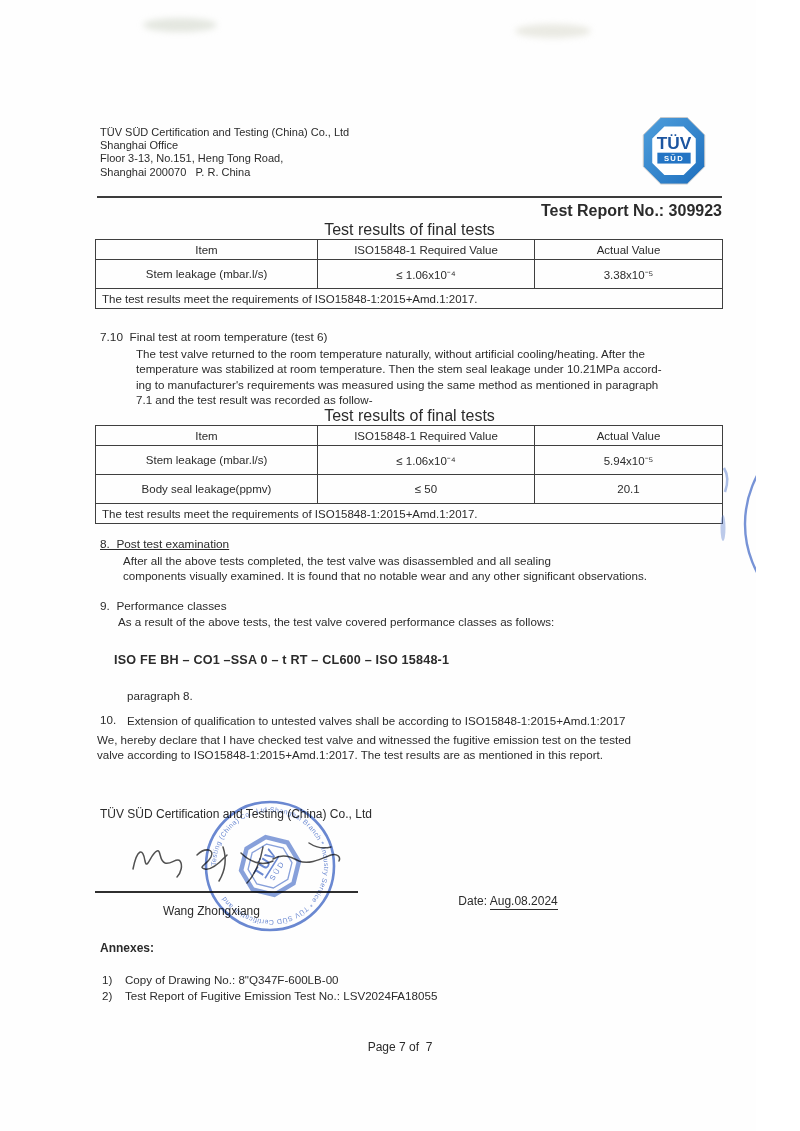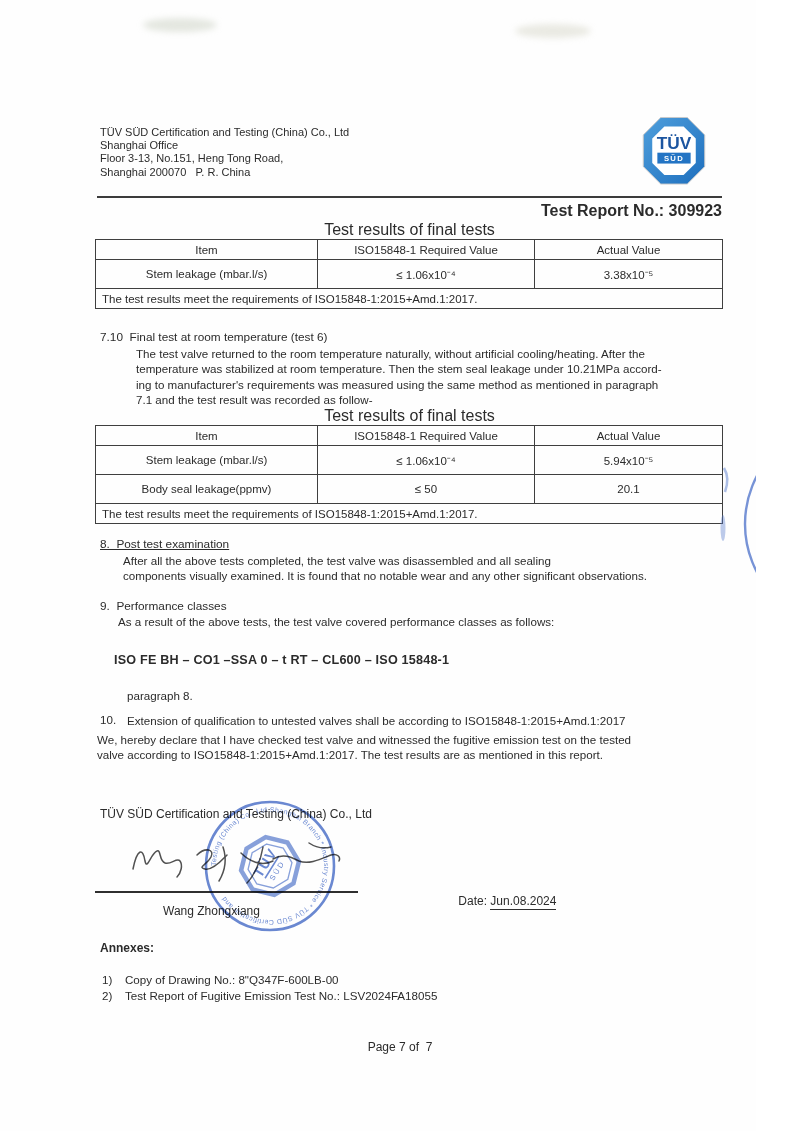--- a/index.html
+++ b/index.html
@@ -160,21 +160,21 @@
       <path d="M 138 12 C 136 24, 130 40, 122 48"></path>
       <path d="M 148 24 C 158 18, 166 22, 174 26 C 184 30, 196 24, 206 20 C 212 18, 216 22, 214 26"></path>
       <path d="M 184 8 C 190 12, 198 14, 206 12"></path>
     </g>
   </svg>
 
   <div class="abs sig-line" style="left:95px;top:891px;width:263px;"></div>
   <div class="abs body-line" style="left:163px;top:904px;font-size:12px;">Wang Zhongxiang</div>
 
   <div class="abs date-wrap" style="left:445px;top:880px;">
-    <span>Date: </span><span class="date-val">Jun.08.2024</span>
+    <span>Date: </span><span class="date-val">Aug.08.2024</span>
   </div>
 
   <svg class="abs stamp-svg" style="left:201px;top:797px;z-index:6;" width="138" height="138" viewBox="0 0 138 138">
     <g stroke="#4a6fc8" fill="#4a6fc8" opacity="0.82">
       <circle cx="69" cy="69" r="64" fill="none" stroke-width="2.6"></circle>
       <defs>
         <path id="ringPath" d="M 15 69 A 54 54 0 1 1 123 69 A 54 54 0 1 1 15 69" fill="none"></path>
       </defs>
       <text font-size="6.9" letter-spacing="0.4" stroke="none" font-family="Liberation Sans, sans-serif">
         <textPath href="#ringPath" startOffset="0">Testing (China) Co., Ltd  Shanghai Branch  *  Industry Service  *  TÜV SÜD Certification and </textPath>

